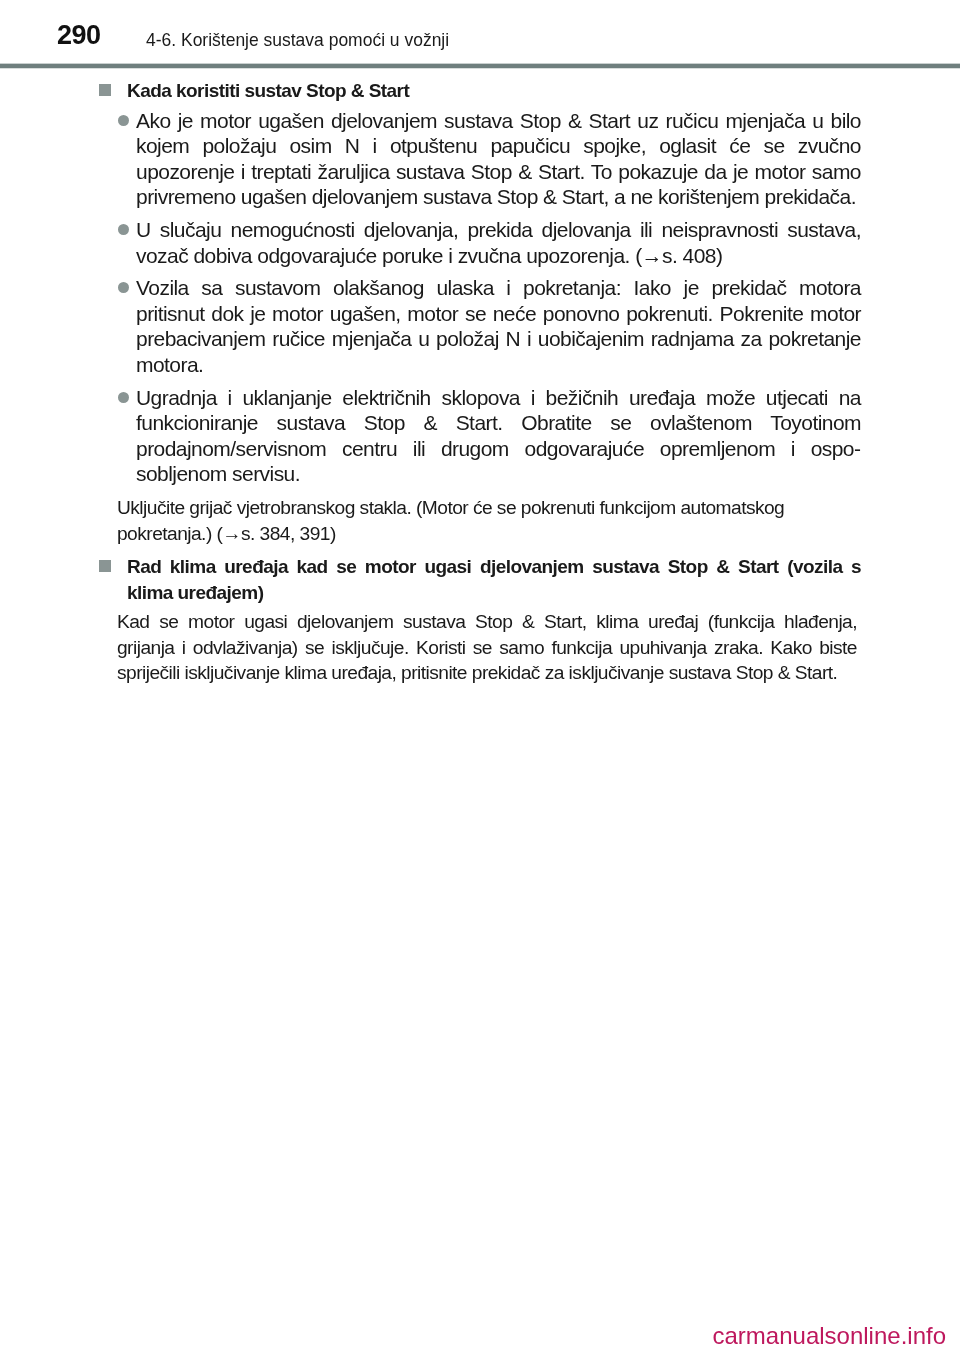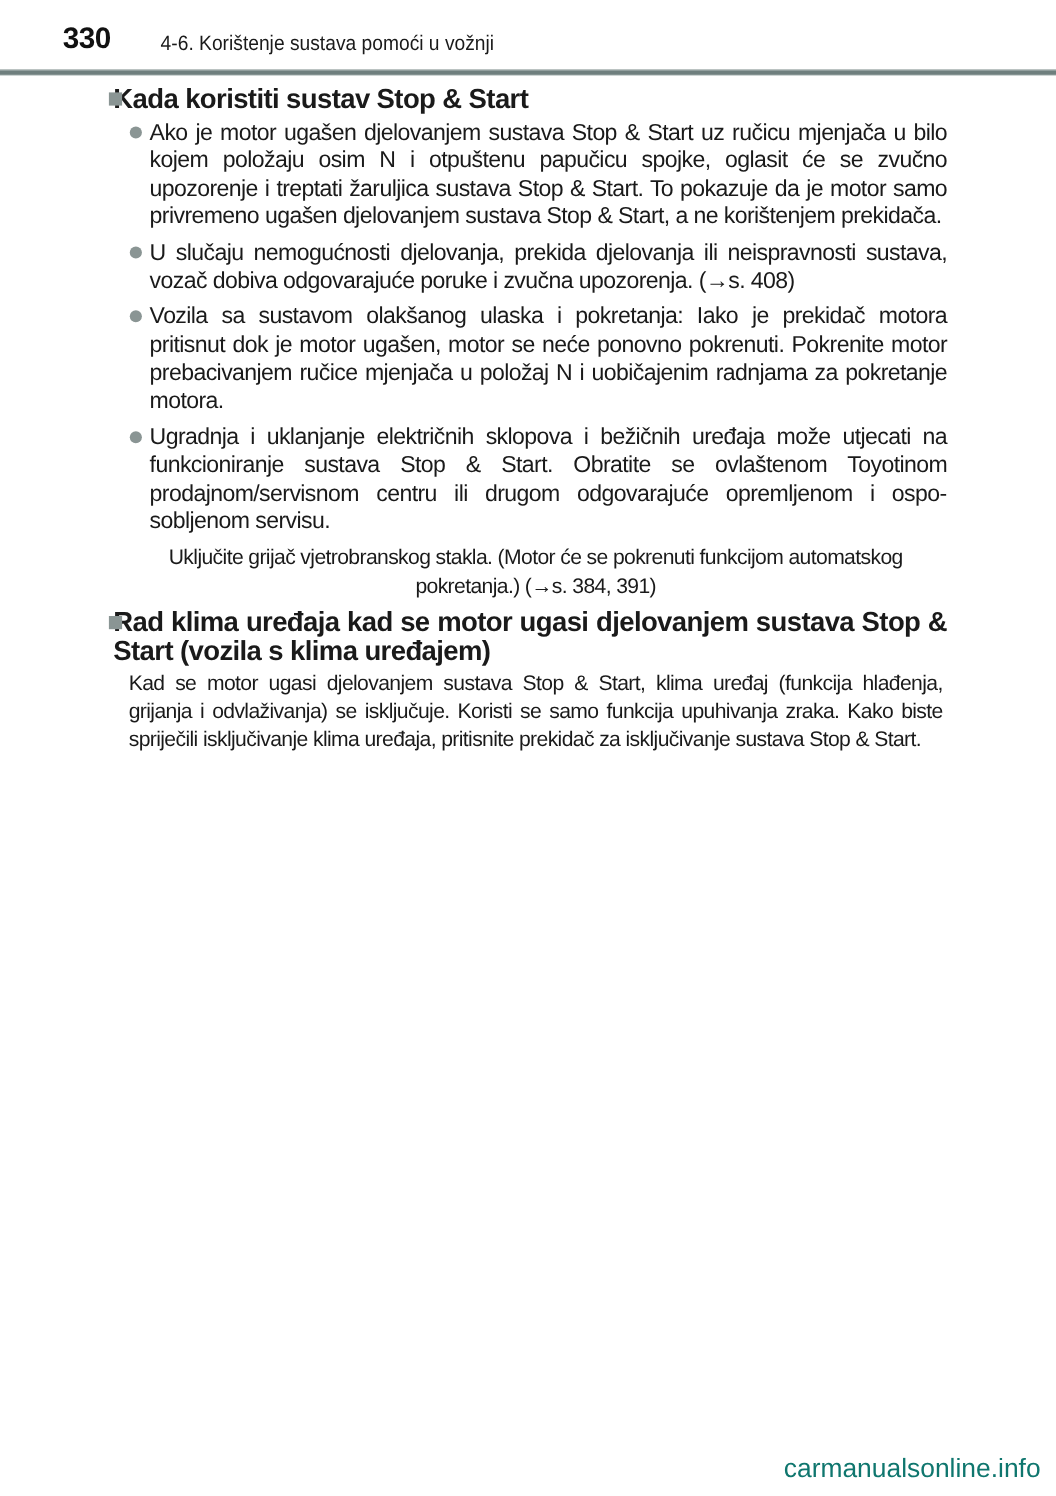--- a/index.html
+++ b/index.html
@@ -16,50 +16,50 @@
       position: absolute; left: 146px; top: 29px;
       font-size: 19px; color: #1a1a1a; transform: scaleX(0.92); transform-origin: left top;
     }
     .header-rule {
       position: absolute; left: 0; top: 63px; width: 960px; height: 4px;
       background: #6f7f7e; border-top: 1px solid #c9d0cf; border-bottom: 1px solid #d8dddc;
     }
     .content { position: absolute; left: 99px; top: 78px; width: 762px; }
     .section { margin: 0 0 8px 0; }
     .section-heading {
-      position: relative; padding-left: 4px; font-weight: bold; font-size: 25px;
+      position: relative; padding-left: 28px; font-weight: bold; font-size: 19px;
       line-height: 25.6px; text-align: justify; margin-bottom: 4px;
       transform-origin: left top;
     }
     .section-heading .sq {
       position: absolute; left: 0; top: 6px; width: 12px; height: 12px; background: #8a9594;
     }
     .bullet-item {
       position: relative; padding-left: 37px; font-size: 21px; line-height: 25.6px;
       text-align: justify; margin-bottom: 7px;
     }
     .bullet-item .dot {
       position: absolute; left: 19px; top: 7px; width: 11px; height: 11px; border-radius: 50%;
       background: #8a9594;
     }
     .para {
       padding-left: 18px; font-size: 19.2px; line-height: 25.6px; text-align: justify;
       margin-bottom: 7px; padding-right: 0;
     }
-    .narrow { width: 740px; text-align: center; }
+    .narrow { width: 740px; text-align: left; }
     .txt { letter-spacing: -0.55px; }
     .watermark {
-      position: absolute; right: 14px; top: 1322px; font-size: 24px; color: #0f766e;
+      position: absolute; right: 14px; top: 1322px; font-size: 24px; color: #be185d;
       font-family: "Liberation Sans", sans-serif;
     }
   </style>
 </head>
 <body>
 
-<div class="page-number">330</div>
+<div class="page-number">290</div>
 <div class="chapter-title">4-6. Korištenje sustava pomoći u vožnji</div>
 <div class="header-rule"></div>
 
 <div class="content">
 
   <div class="section">
     <div class="section-heading">
       <span class="sq"></span>
       <span class="txt">Kada koristiti sustav Stop &amp; Start</span>
     </div>

